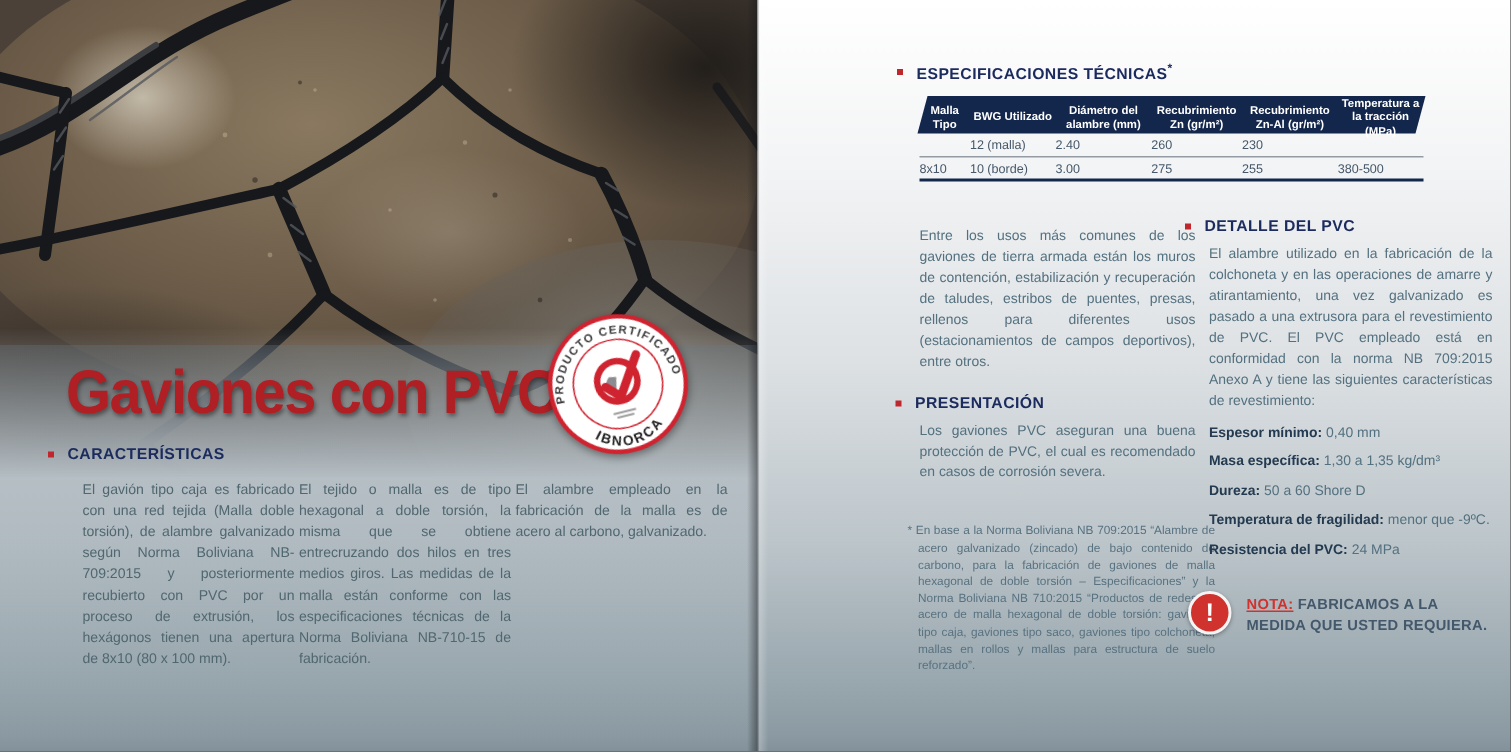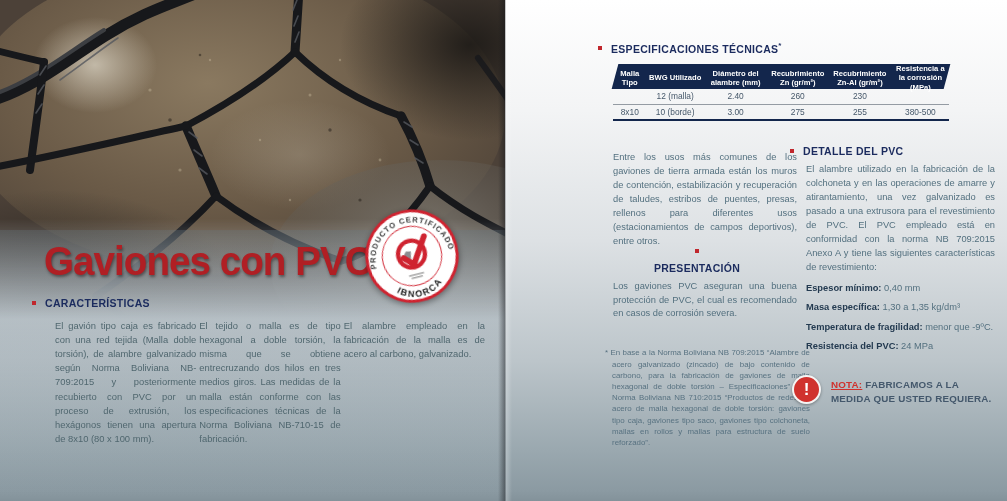--- a/index.html
+++ b/index.html
@@ -51,32 +51,32 @@
     position:relative;height:25px;display:grid;align-items:center;
     grid-template-columns:10% 17% 19% 18% 19% 17%;
   }
   .tbl-header:before{
     content:"";position:absolute;left:2px;right:2px;top:0;bottom:0;
     background:#13264c;transform:skewX(-15deg);
   }
   .tbl-header div{position:relative;color:#fff;font-weight:bold;font-size:7.6px;line-height:1.25;text-align:center;padding:0 2px;}
   .tbl-row{
     display:grid;grid-template-columns:10% 17% 19% 18% 19% 17%;
-    height:14.5px;align-items:center;text-align:center;
+    height:14.5px;align-items:center;
   }
   .tbl-row.sep1{border-top:1px solid #949ba3;}
   .tbl-row.sep2{border-top:1.5px solid #747e88;}
   .tbl-bottom{border-top:2.5px solid #13264c;height:0;}
   .colA{position:absolute;left:92px;top:145px;width:200px;}
   .colB{position:absolute;left:285px;top:145px;width:205px;}
   .colA p.body,.colB p.body{
     margin:6px 0 0 16px;font-size:9.3px;line-height:1.5;text-align:justify;color:#53707f;
   }
   .colA .sec-head{margin-top:0;}
-  .colA .sec-head.second{flex-direction:column;}
+  .colA .sec-head.second{margin-top:14px;}
   .footnote{
     margin:26px 0 0 8px;padding-left:7px;text-indent:-7px;width:198px;
     font-size:7.9px;line-height:1.42;text-align:justify;color:#587281;
   }
   .props{margin:4px 0 0 16px;}
   .props p{margin:7px 0 0 0;font-size:9.3px;line-height:1.35;color:#53707f;}
   .props b{color:#233a50;font-weight:bold;text-align:right;}
   .nota{display:flex;align-items:flex-start;gap:10px;margin:22px 0 0 2px;}
   .nota-icon{
     width:25px;height:25px;border-radius:50%;background:#d0322e;flex:0 0 auto;
@@ -224,21 +224,21 @@
       <h2><span>ESPECIFICACIONES TÉCNICAS</span><span class="sup">*</span></h2>
     </div>
 
     <div class="spec-table">
       <div class="tbl-header">
         <div>Malla Tipo</div>
         <div>BWG Utilizado</div>
         <div>Diámetro del alambre (mm)</div>
         <div>Recubrimiento Zn (gr/m²)</div>
         <div>Recubrimiento Zn-Al (gr/m²)</div>
-        <div>Resistencia a la corrosión (MPa)</div>
+        <div>Temperatura a la tracción (MPa)</div>
       </div>
       <div class="tbl-row">
         <div></div>
         <div>12 (malla)</div>
         <div>2.40</div>
         <div>260</div>
         <div>230</div>
         <div></div>
       </div>
       <div class="tbl-row sep1">
@@ -267,20 +267,21 @@
     <div class="colB">
       <div class="sec-head">
         <span class="bullet"></span>
         <h2>DETALLE DEL PVC</h2>
       </div>
       <p class="body">El alambre utilizado en la fabricación de la colchoneta y en las operaciones de amarre y atirantamiento, una vez galvanizado es pasado a una extrusora para el revestimiento de PVC. El PVC empleado está en conformidad con la norma NB 709:2015 Anexo A y tiene las siguientes características de revestimiento:</p>
 
       <div class="props">
         <p><b>Espesor mínimo:</b> <span>0,40 mm</span></p>
         <p><b>Masa específica:</b> <span>1,30 a 1,35 kg/dm³</span></p>
+        <p><b>Dureza:</b> <span>50 a 60 Shore D</span></p>
         <p><b>Temperatura de fragilidad:</b> <span>menor que -9ºC.</span></p>
         <p><b>Resistencia del PVC:</b> <span>24 MPa</span></p>
       </div>
 
       <div class="nota">
         <div class="nota-icon">!</div>
         <div class="nota-text">
           <span class="nl">NOTA:</span>
           <span>FABRICAMOS A LA MEDIDA QUE USTED REQUIERA.</span>
         </div>

